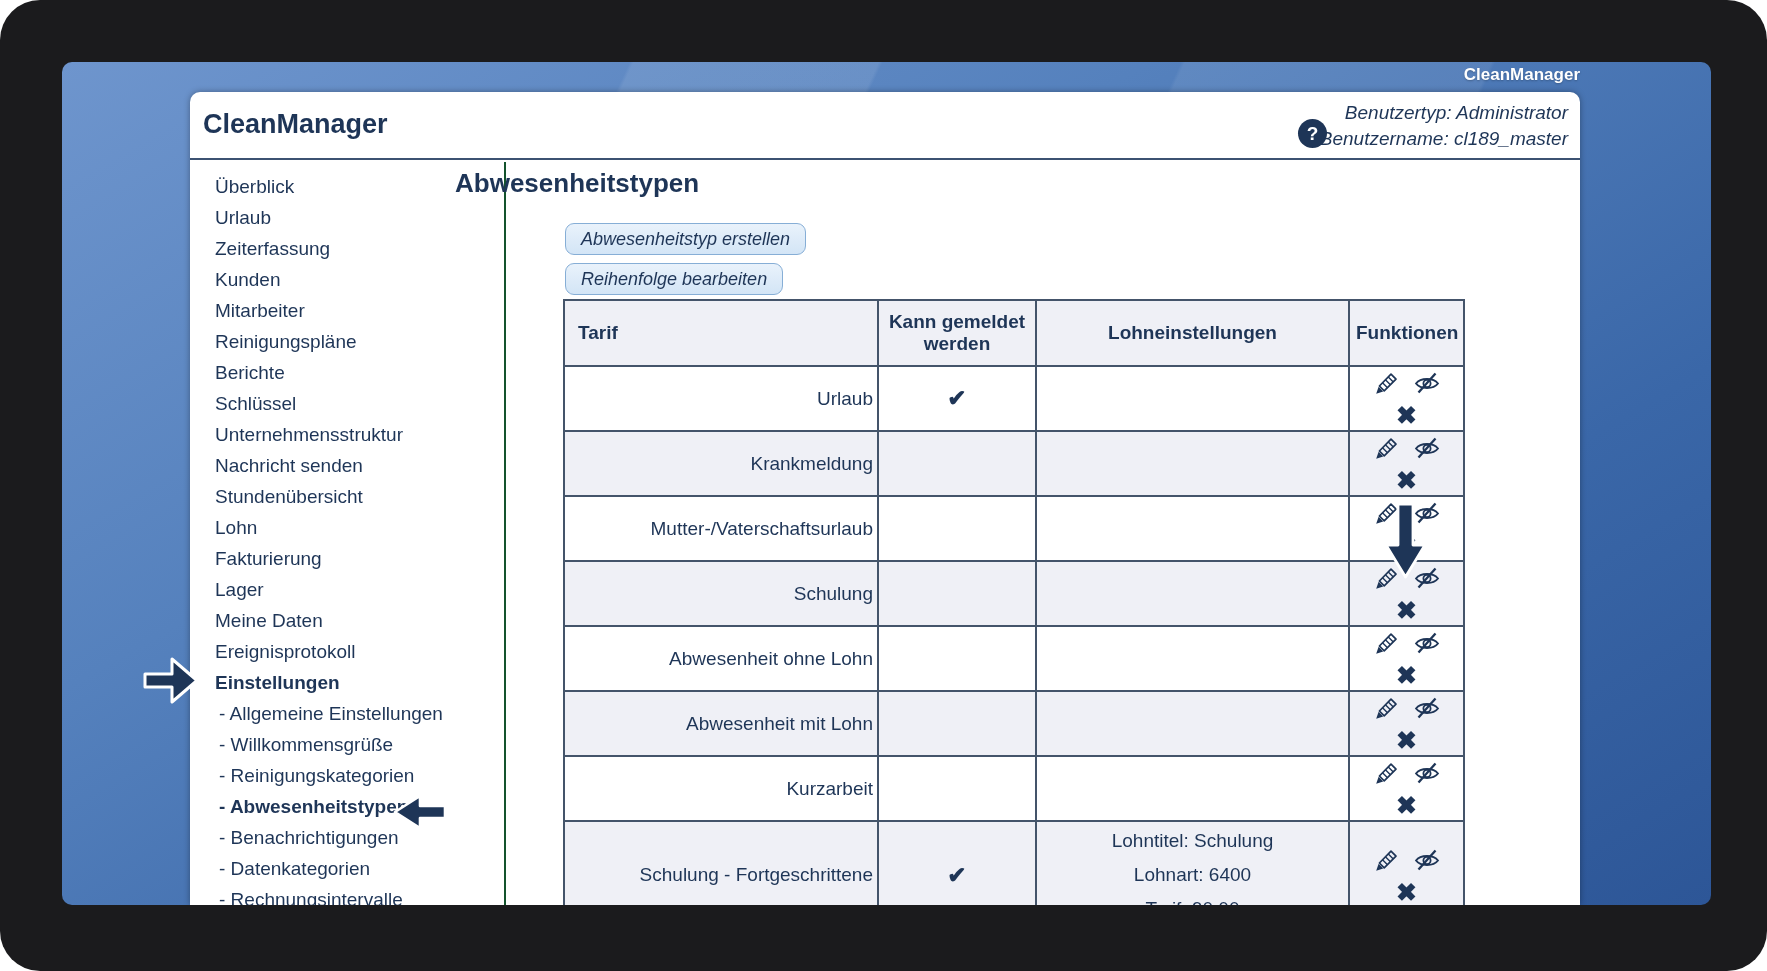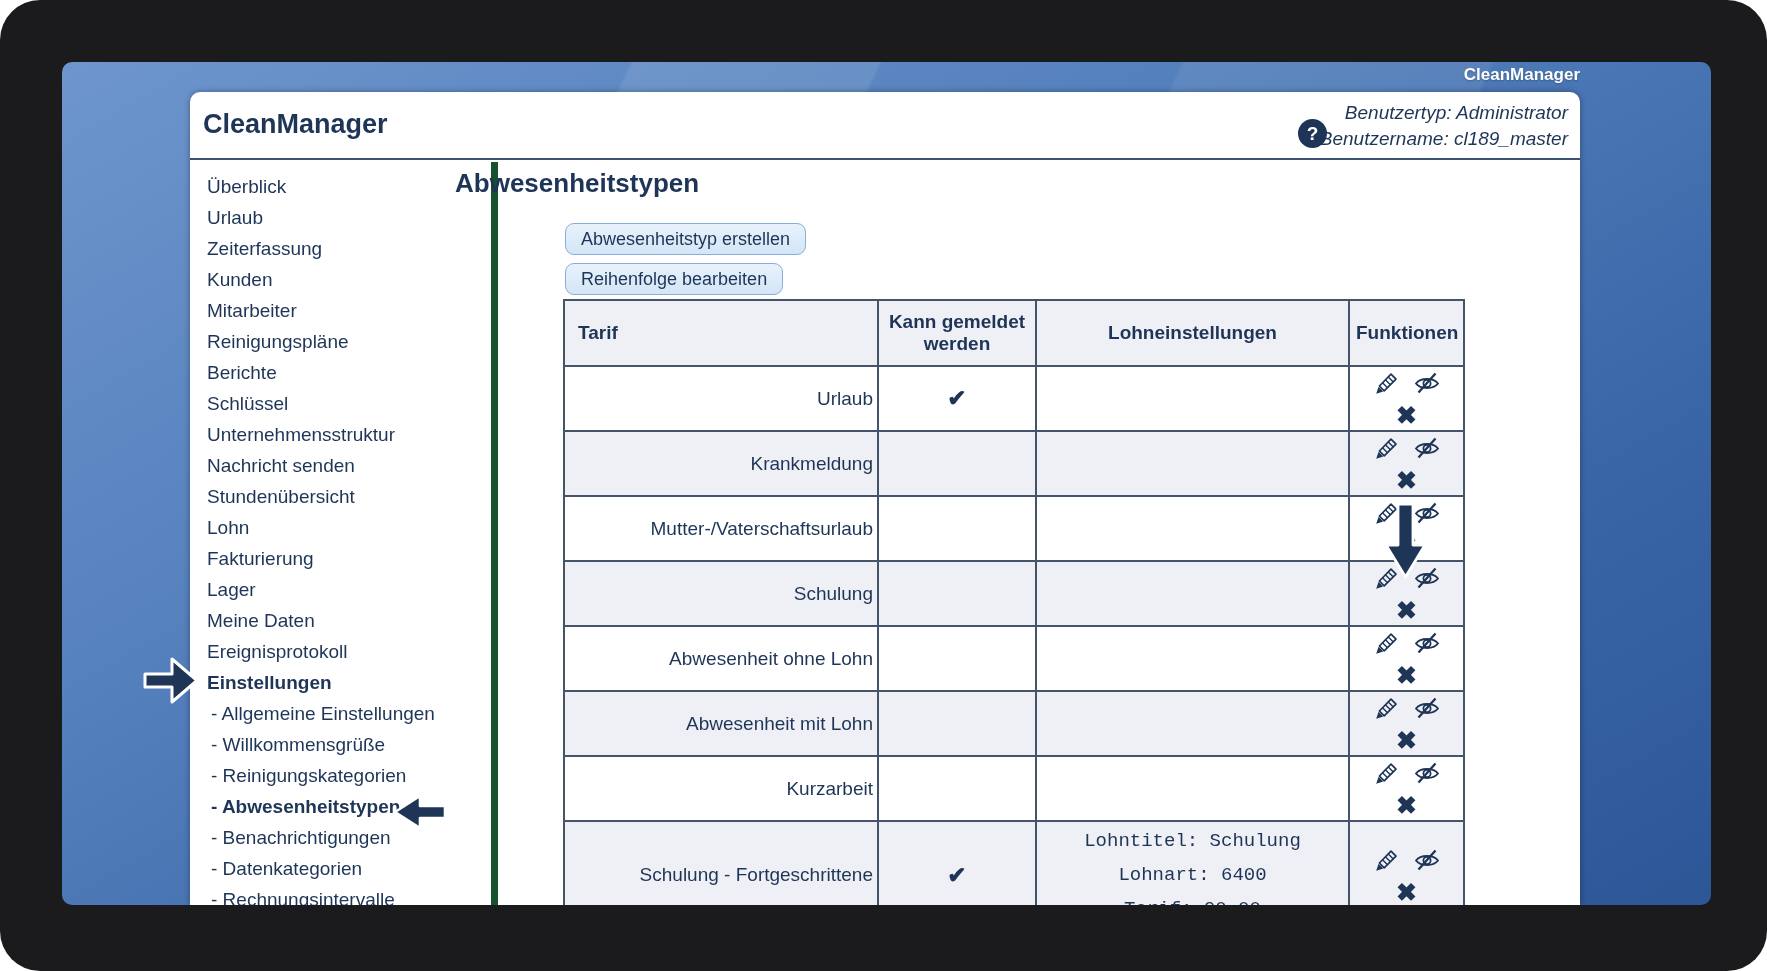--- a/index.html
+++ b/index.html
@@ -18,43 +18,43 @@
 
   .panel{position:absolute;left:128px;top:30px;width:1390px;height:813px;background:#fff;z-index:2;
          border-radius:10px 10px 0 0;box-shadow:0 0 6px rgba(0,0,0,0.35);}
 
   .panel-header{position:absolute;left:0;top:0;width:100%;height:68px;border-bottom:2px solid #3c5272;}
   .app-title{position:absolute;left:13px;top:17px;font-size:27px;font-weight:bold;color:#1e3557;}
   .help-btn{position:absolute;left:1108px;top:27px;width:29px;height:29px;border-radius:50%;background:#1e3557;
             color:#fff;font-size:19px;font-weight:bold;display:flex;align-items:center;justify-content:center;cursor:pointer;}
   .user-info{position:absolute;right:12px;top:8px;text-align:right;font-style:italic;color:#1e3557;font-size:19px;line-height:26px;}
 
-  .sidebar{position:absolute;left:4px;top:70px;bottom:0;width:304px;border-right:7px solid #14532d;padding-top:9px;overflow:hidden;}
+  .sidebar{position:absolute;left:12px;top:70px;bottom:0;width:304px;border-right:2px solid #14532d;padding-top:9px;overflow:hidden;}
   .side-item{height:31px;line-height:31px;padding-left:13px;font-size:19px;color:#1e3557;white-space:nowrap;cursor:pointer;}
   .side-item.sub{padding-left:17px;}
   .side-item.bold{font-weight:bold;}
 
   .main{position:absolute;left:252px;top:68px;right:0;bottom:0;overflow:hidden;}
   .page-heading{margin:8px 0 8px 13px;font-size:26px;font-weight:bold;color:#1e3557;}
   .btn{display:block;margin:0 0 0 123px;height:32px;padding:0 15px;font-family:"Liberation Sans",sans-serif;
        font-size:18px;color:#1e3557;background:linear-gradient(#e9f2fb,#d3e5f6);
-       border:1px solid #86aed6;border-radius:9px;cursor:pointer;}
+       border:1px solid #86aed6;border-radius:9px;cursor:pointer;font-style:italic;}
   .btn.first{margin-top:24px;}
   .btn.second{margin-top:8px;}
 
   table.absence{border-collapse:collapse;margin:4px 0 0 121px;table-layout:fixed;width:900px;color:#1e3557;}
   table.absence th, table.absence td{border:2px solid #44546a;font-size:19px;}
   table.absence th{background:#eff0f6;height:66px;font-weight:bold;text-align:center;padding:2px 6px;}
   table.absence th.c-name{text-align:left;padding-left:13px;}
   table.absence td{height:61px;text-align:center;padding:2px 4px;}
   table.absence td.c-name{text-align:right;padding-left:5px;}
   table.absence tbody tr:nth-child(odd){background:#fff;}
   table.absence tbody tr:nth-child(even){background:#eff0f6;}
   .check{font-size:23px;font-weight:bold;}
-  td.c-wage div{line-height:34px;font-family:Liberation Mono, monospace;}
+  td.c-wage div{line-height:34px;}
   td.c-func .ficon{display:inline-block;vertical-align:middle;margin:0 4px;cursor:pointer;}
   td.c-func .ficon.x{font-size:25px;font-weight:bold;color:#1e3557;line-height:26px;}
 
   .note-arrow{position:absolute;z-index:4;}
   .arrow-right{left:80px;top:592px;width:58px;height:53px;}
   .arrow-left{left:330px;top:731px;width:56px;height:38px;}
   .arrow-down{left:1321px;top:440px;width:44px;height:78px;}
 </style>
 </head>
 <body>

